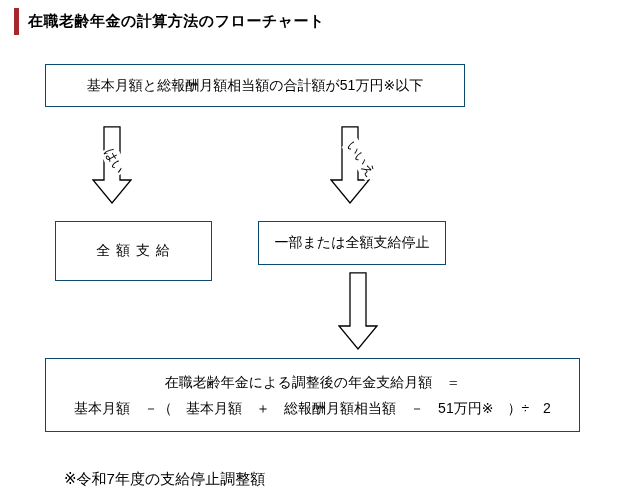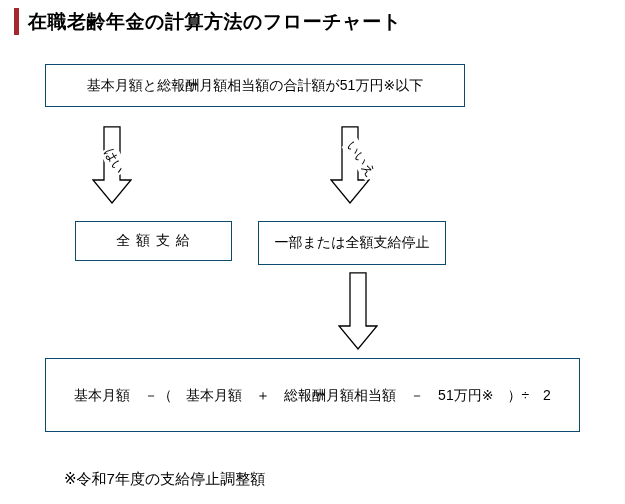--- a/index.html
+++ b/index.html
@@ -25,40 +25,40 @@
     align-items: center;
     gap: 9px;
   }
   .accent-bar {
     display: inline-block;
     width: 5px;
     height: 27px;
     background: var(--accent, #a5282d);
   }
   .page-title {
-    font-size: 19px;
+    font-size: 15px;
     font-weight: bold;
     letter-spacing: 0.5px;
     color: #000;
   }
 
   
   .box {
     position: absolute;
     border: 1px solid #0c4a6e;
     background: #fff;
     display: flex;
     align-items: center;
     justify-content: center;
     text-align: center;
     font-size: 14px;
     color: #000;
   }
   .condition-box { left: 45px; top: 64px; width: 420px; height: 43px; }
-  .yes-box { left: 55px; top: 221px; width: 157px; height: 40px; letter-spacing: 1px; margin-left: 20px; }
+  .yes-box { left: 55px; top: 221px; width: 157px; height: 60px; letter-spacing: 1px; }
   .no-box  { left: 258px; top: 221px; width: 188px; height: 44px; }
   .result-box {
     left: 45px; top: 358px; width: 535px; height: 74px;
     flex-direction: column;
     line-height: 26px;
   }
 
   
   .arrow {
     position: absolute;
@@ -114,18 +114,19 @@
 
   <div class="box yes-box">全 額 支 給</div>
 
   <div class="box no-box">一部または全額支給停止</div>
 
   <svg class="arrow result-arrow" viewBox="0 0 40 78" xmlns="http://www.w3.org/2000/svg">
     <polygon points="12,0.8 28,0.8 28,54 39,54 20,77 1,54 12,54" fill="#ffffff" stroke="#000000" stroke-width="1.3"></polygon>
   </svg>
 
   <div class="box result-box">
+    <div>在職老齢年金による調整後の年金支給月額　＝</div>
     <div>基本月額　－（　基本月額　＋　総報酬月額相当額　－　51万円※　）÷　2</div>
   </div>
 
   <div class="footnote">※令和7年度の支給停止調整額</div>
 
 </div>
 
 </body></html>

